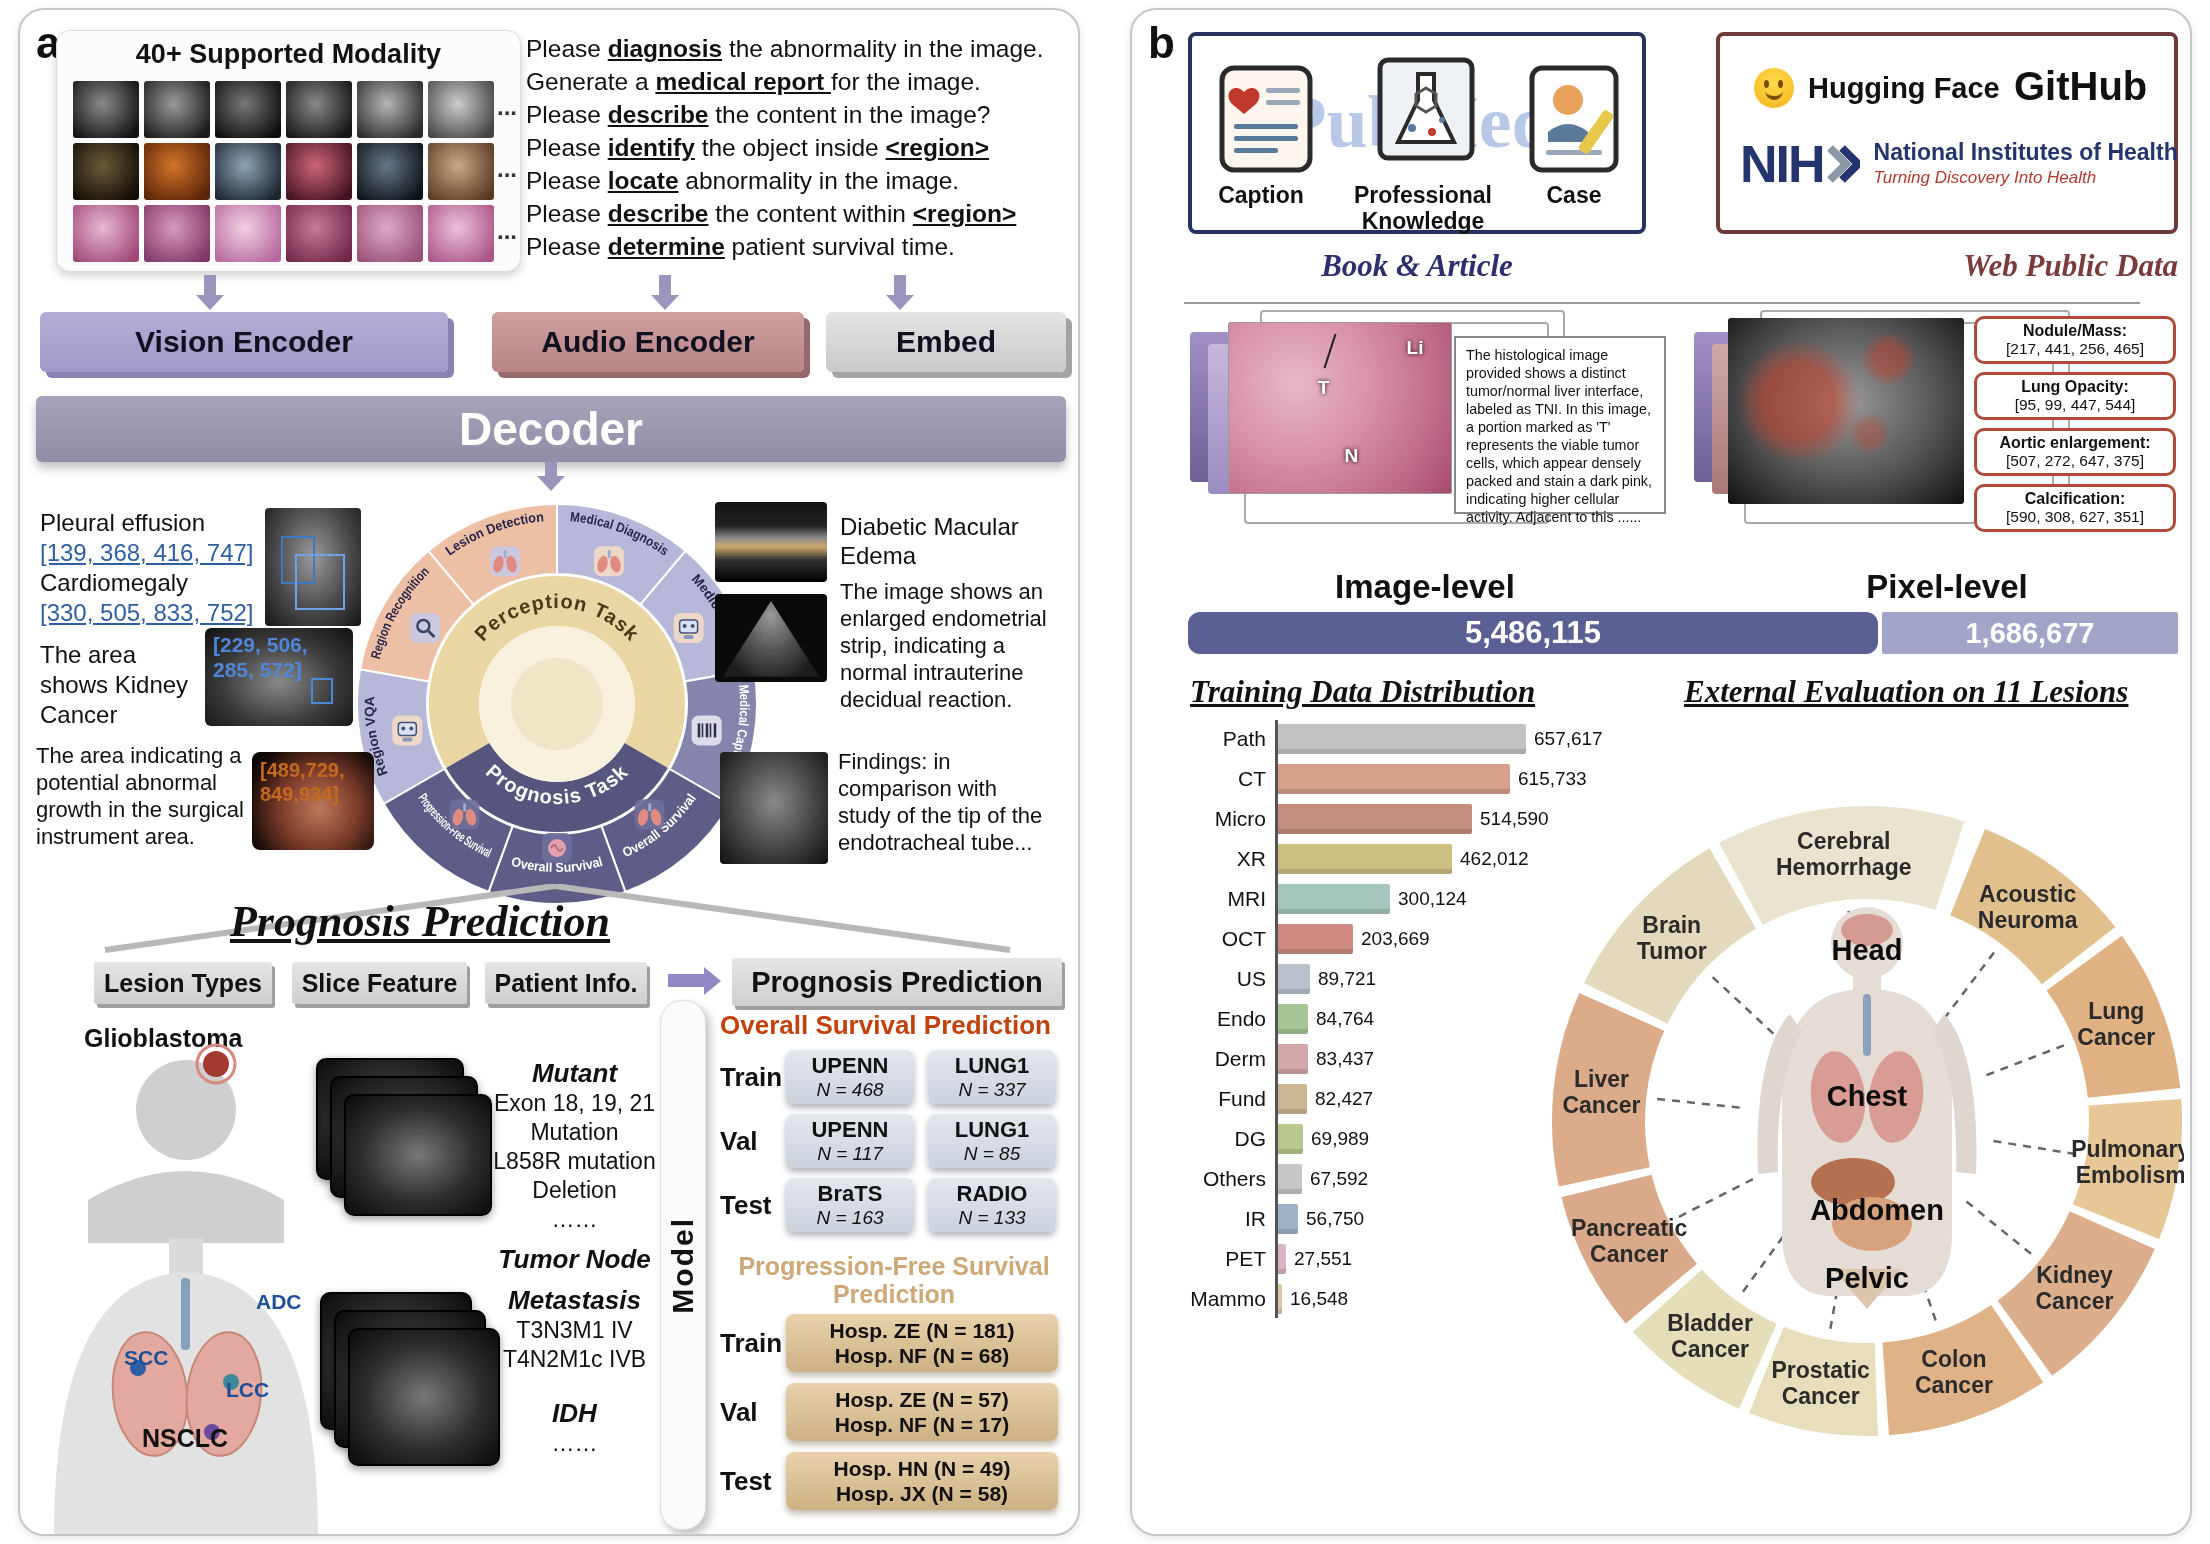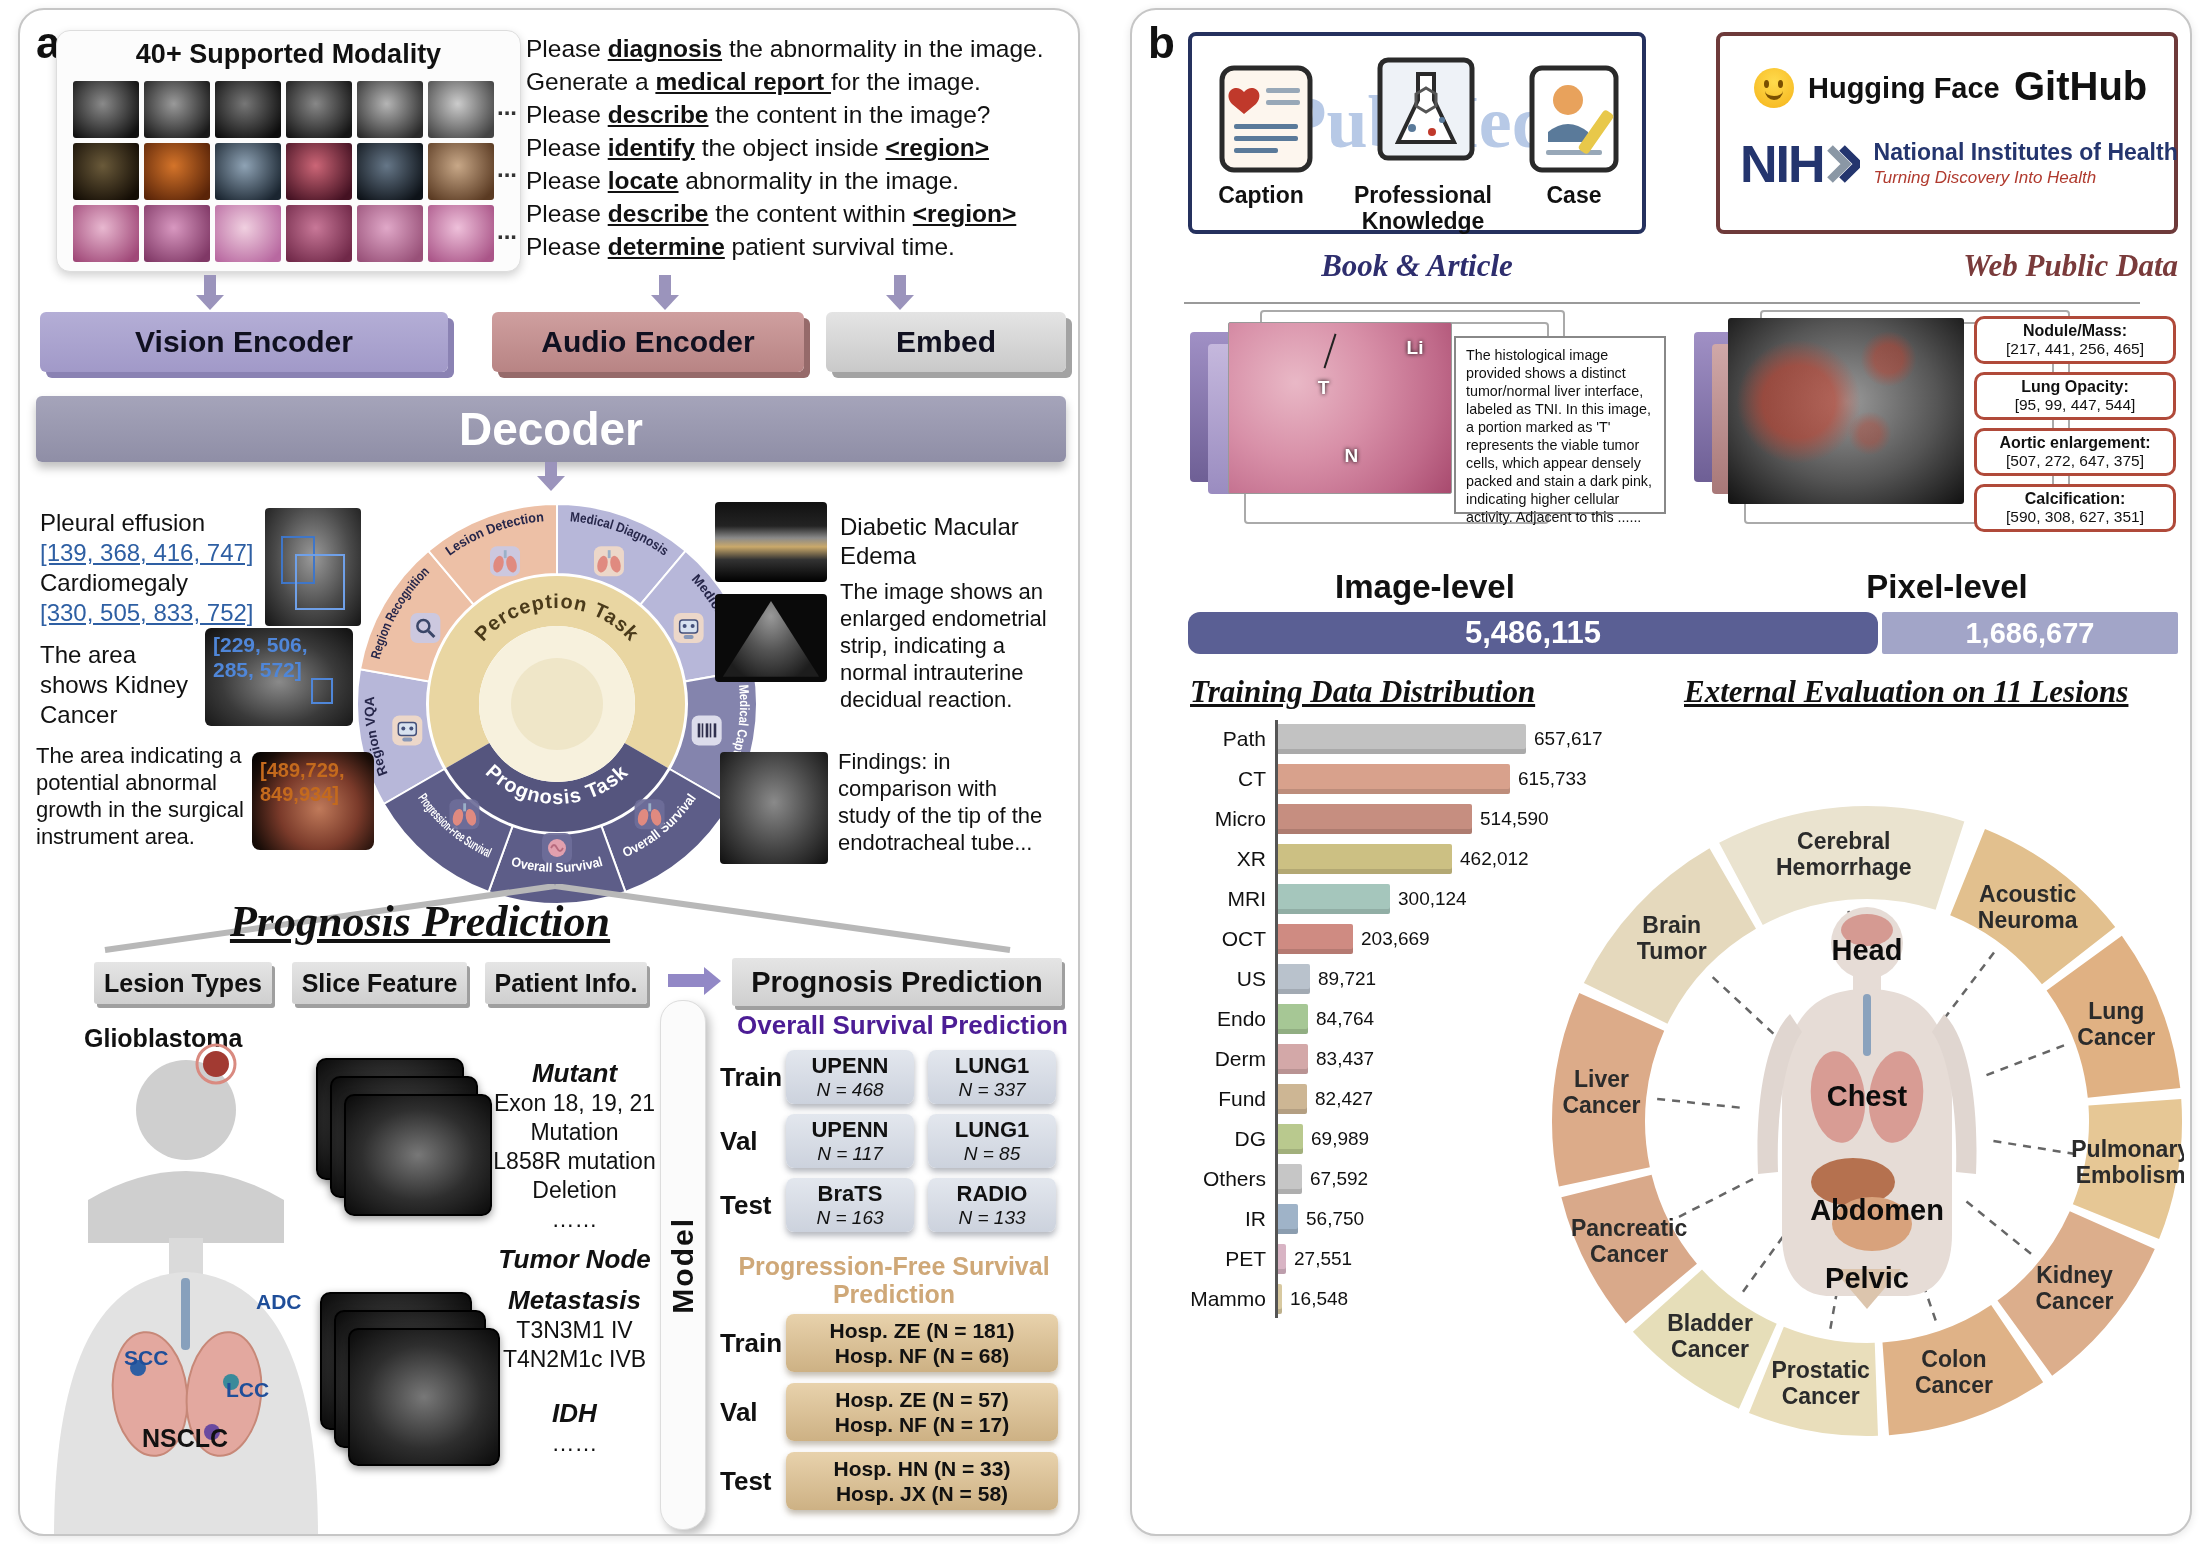--- a/index.html
+++ b/index.html
@@ -78,21 +78,21 @@
 #ct1c{left:324px;top:1084px;width:148px;height:122px}
 #ct2a{left:300px;top:1282px;width:152px;height:138px}
 #ct2b{left:314px;top:1300px;width:152px;height:138px}
 #ct2c{left:328px;top:1318px;width:152px;height:138px}
 #patient-info{position:absolute;left:452px;top:1038px;width:205px;text-align:center}
 .pi-head{font-weight:bold;font-style:italic;font-size:26px;margin-top:10px}
 .pi-item{font-size:23px;line-height:29px}
 .pi-item:empty{height:14px}
 #model-box{position:absolute;left:640px;top:990px;width:46px;height:530px;background:#fbfbfb;border:1px solid #ddd;border-radius:22px;box-shadow:4px 5px 10px rgba(0,0,0,.25);display:flex;align-items:center;justify-content:center}
 #model-box span{writing-mode:vertical-rl;transform:rotate(180deg);font-weight:bold;font-size:30px;letter-spacing:2px}
-#os-title{position:absolute;left:700px;top:1000px;width:348px;text-align:right;color:#4c1d95;font-weight:bold;font-size:26px}
+#os-title{position:absolute;left:700px;top:1000px;width:348px;text-align:left;color:#c2410c;font-weight:bold;font-size:26px}
 #os-rows{position:absolute;left:700px;top:1040px;width:352px}
 .os-row{display:flex;align-items:center;margin-bottom:10px}
 .row-label{width:66px;font-weight:bold;font-size:26px}
 .os-box{width:128px;height:54px;background:linear-gradient(#e3e7ee,#ccd2dd);border-radius:8px;box-shadow:0 4px 6px rgba(40,50,70,.35);margin-right:14px;text-align:center;padding-top:3px}
 .os-name{font-weight:bold;font-size:22px}
 .os-n{font-style:italic;font-size:19px}
 #pfs-title{position:absolute;left:700px;top:1242px;width:348px;text-align:center;color:#cfa878;font-weight:bold;font-size:25px;line-height:28px}
 #pfs-rows{position:absolute;left:700px;top:1304px;width:352px}
 .pfs-row{display:flex;align-items:center;margin-bottom:11px}
 .pfs-box{width:272px;height:58px;background:linear-gradient(#e8d2ac,#cdb184);border-radius:8px;box-shadow:0 4px 6px rgba(80,60,30,.35);text-align:center;padding-top:4px}
@@ -460,21 +460,21 @@
         <div class="pfs-row">
           <div class="row-label">Val</div>
           <div class="pfs-box">
             <div class="pfs-line">Hosp. ZE (N = 57)</div>
             <div class="pfs-line">Hosp. NF (N = 17)</div>
           </div>
         </div>
         <div class="pfs-row">
           <div class="row-label">Test</div>
           <div class="pfs-box">
-            <div class="pfs-line">Hosp. HN (N = 33)</div>
+            <div class="pfs-line">Hosp. HN (N = 49)</div>
             <div class="pfs-line">Hosp. JX (N = 58)</div>
           </div>
         </div>
       </div>
   </section>
 
   <section class="panel" id="panel-b">
     <div class="tag">b</div>
 
     <div id="pubmed-box">

